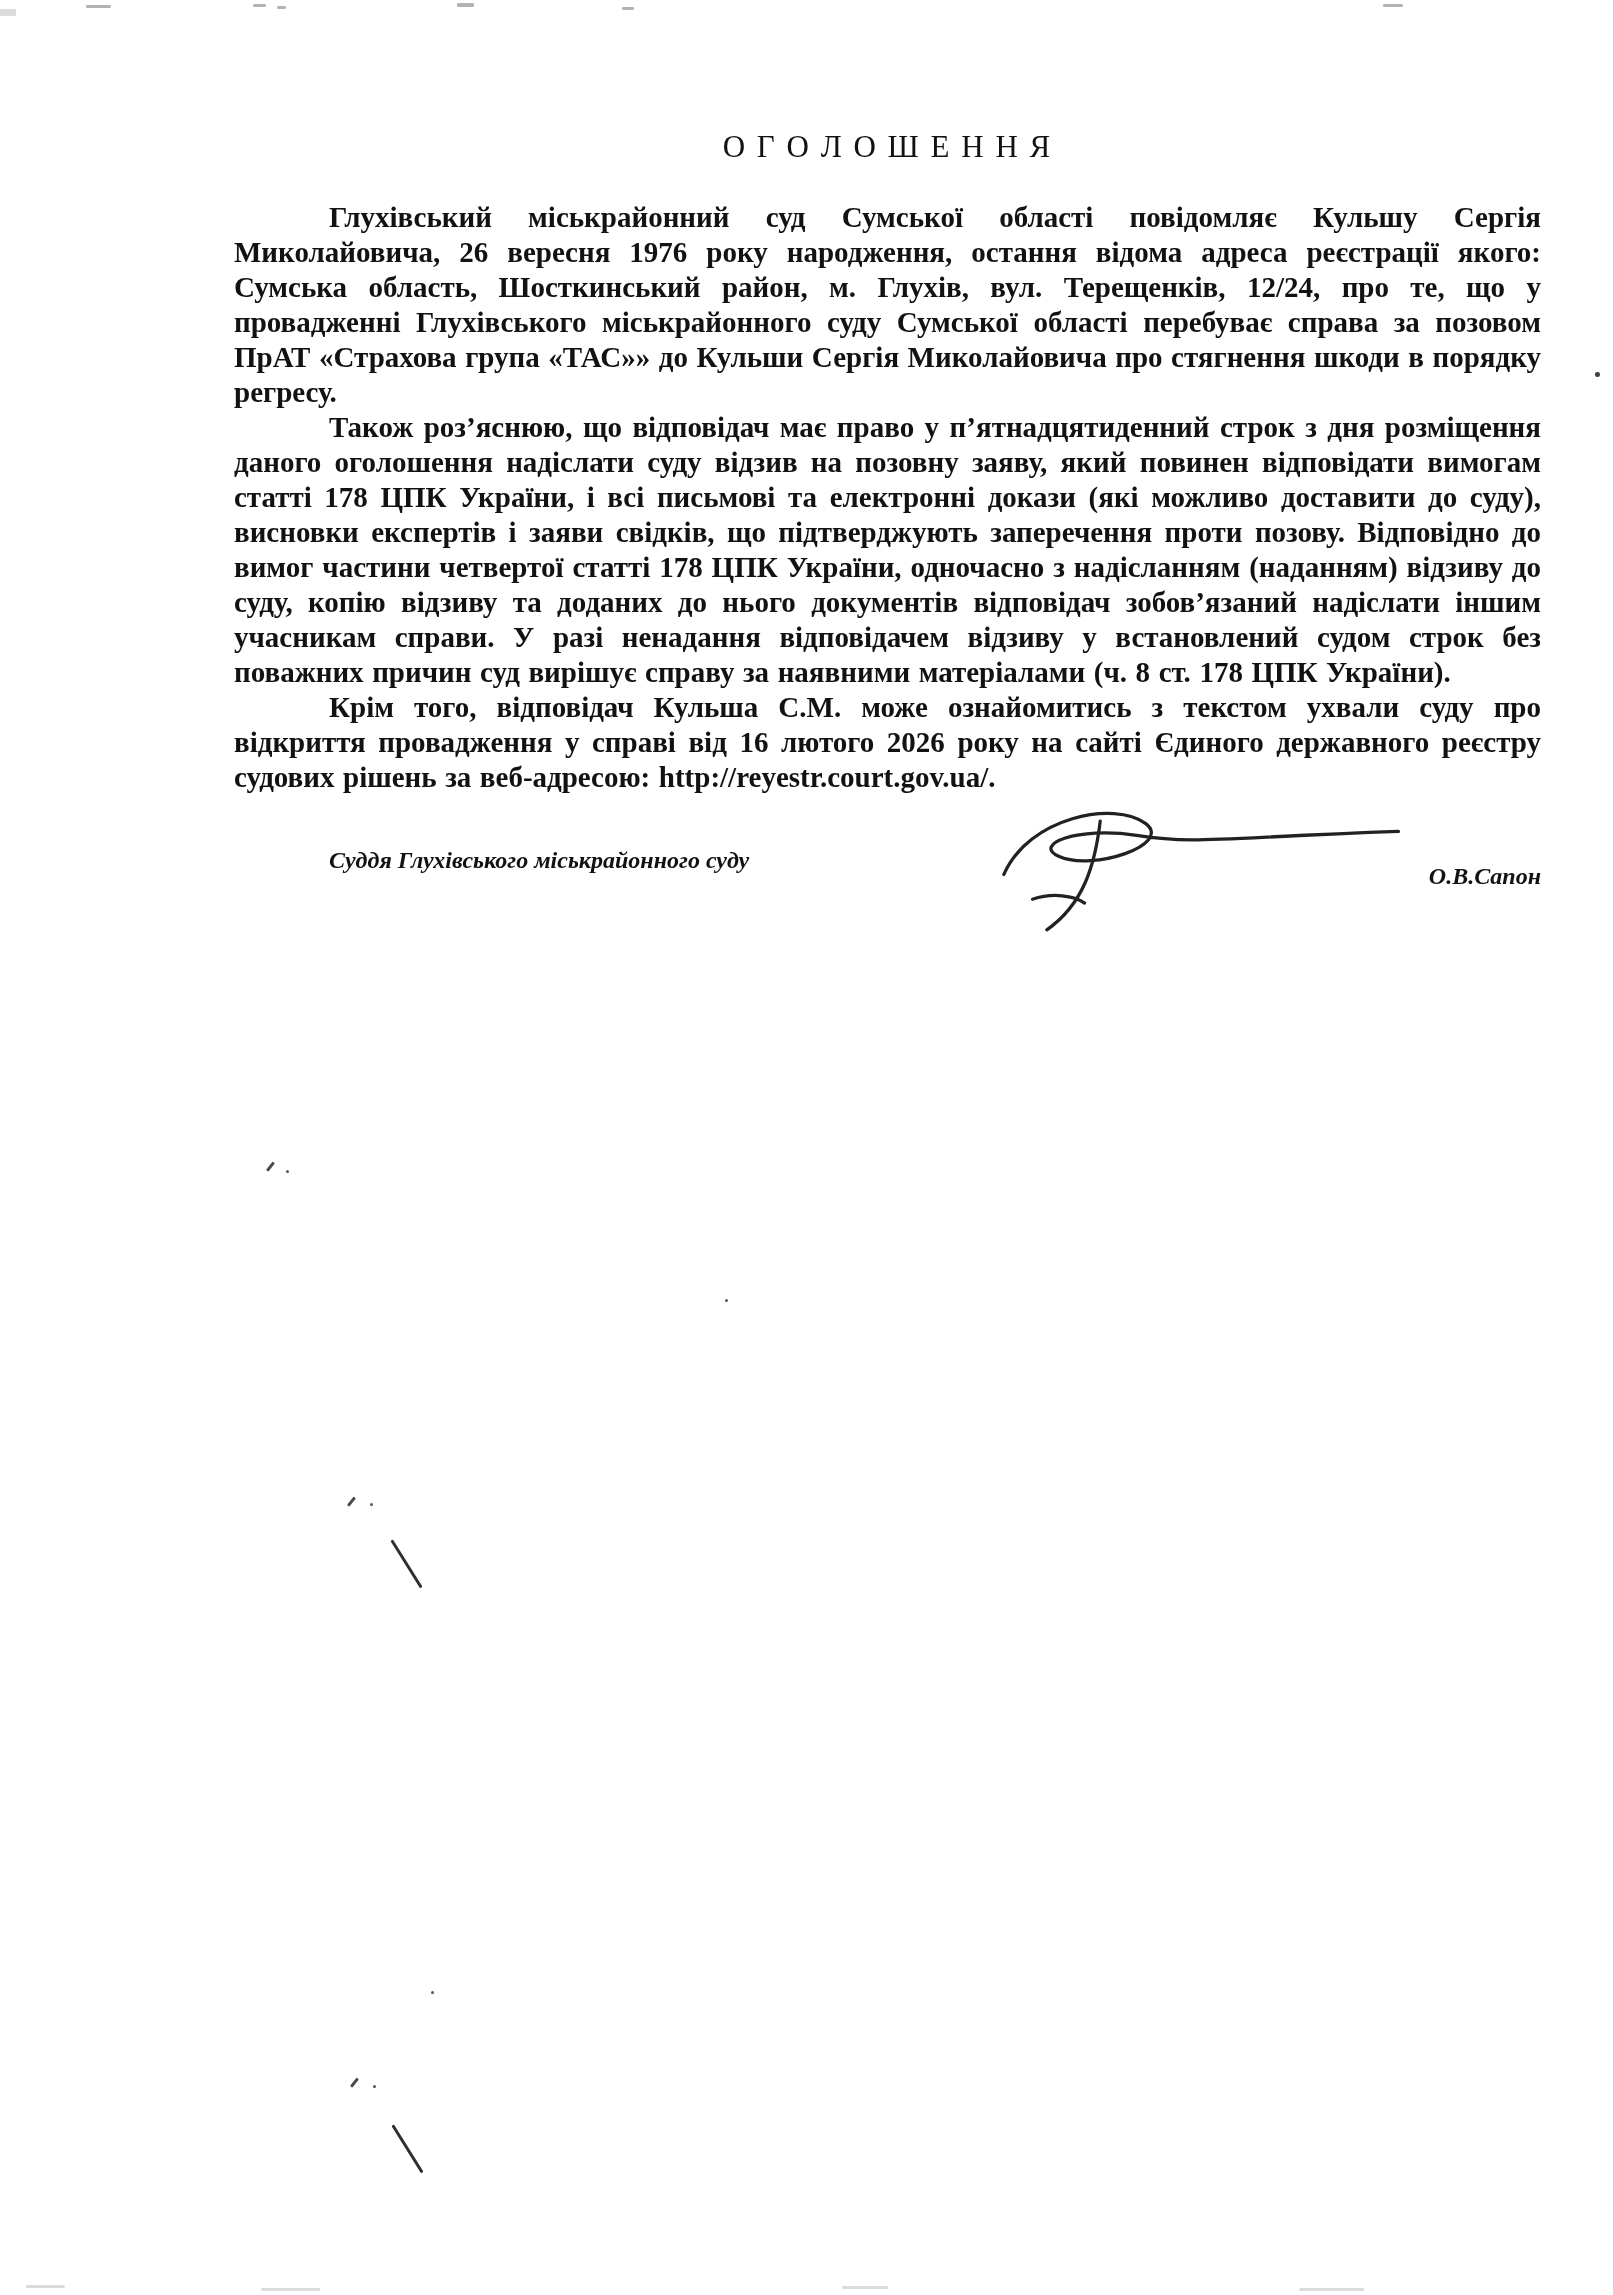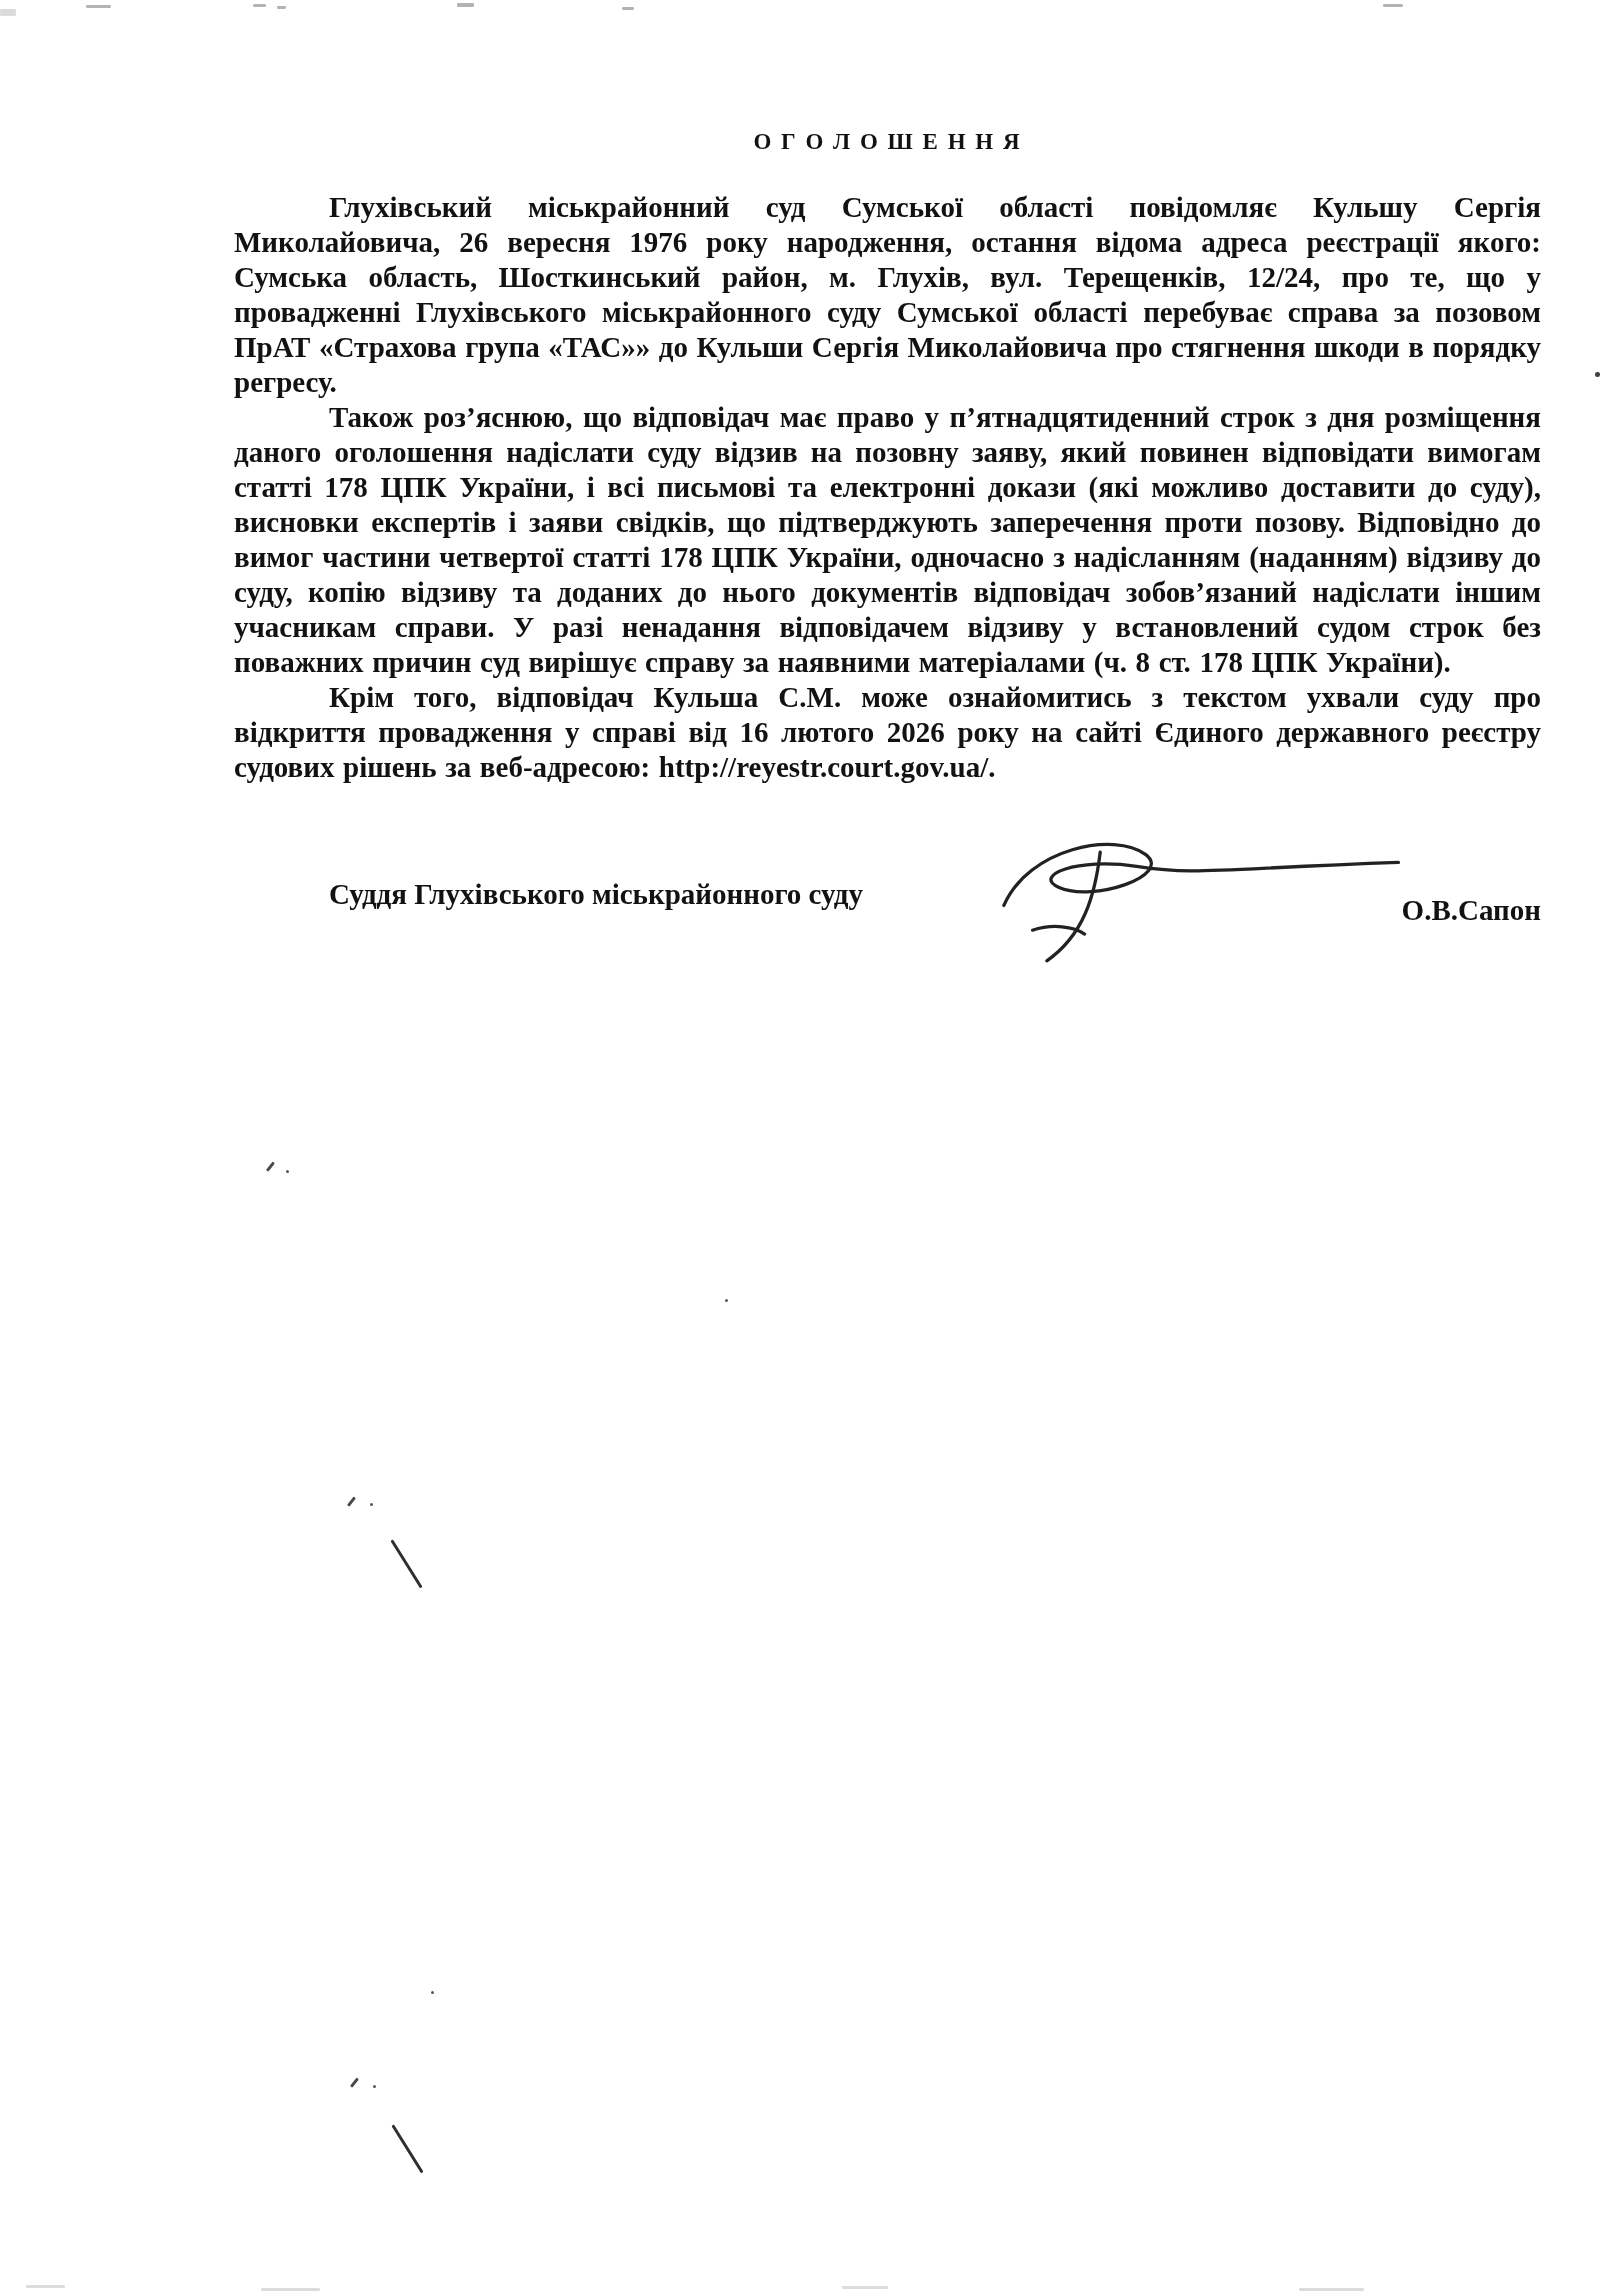--- a/index.html
+++ b/index.html
@@ -21,39 +21,40 @@
   }
   .content {
     position: absolute;
     left: 234px;
     right: 73px;
     top: 129px;
   }
   .title {
     margin: 0 0 35px 0;
     text-align: center;
-    font-size: 23px;
-    font-weight: 700;
+    font-size: 31px;
+    font-weight: 400;
     letter-spacing: 2px;
   }
   .para {
     margin: 0;
     font-size: 29px;
     line-height: 35px;
     font-weight: 700;
     text-align: justify;
     text-indent: 95px;
     word-spacing: 1.3px;
   }
   .sig-row {
     position: relative;
-    margin-top: 93px;
+    margin-top: 52px;
     height: 46px;
-    font-size: 29px;
+    font-size: 24px;
     font-weight: 700;
+    font-style: italic;
   }
   .sig-label {
     position: absolute;
     left: 95px;
     top: 0;
     white-space: nowrap;
   }
   .sig-name {
     position: absolute;
     right: 0;

